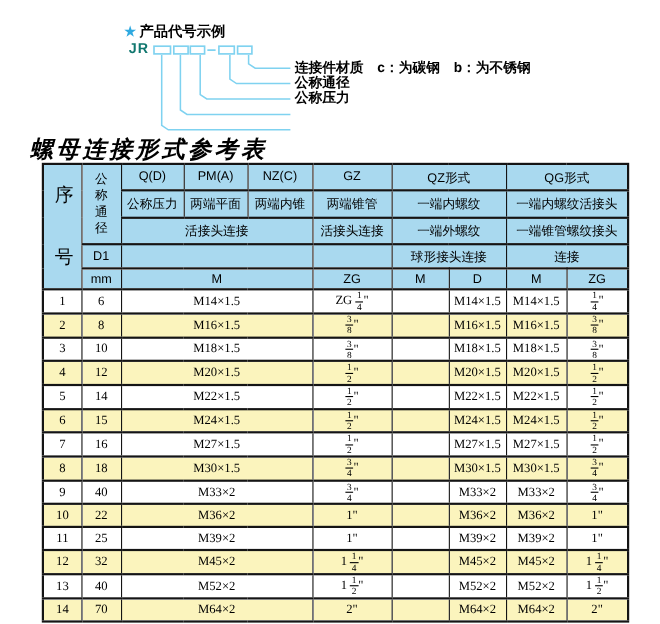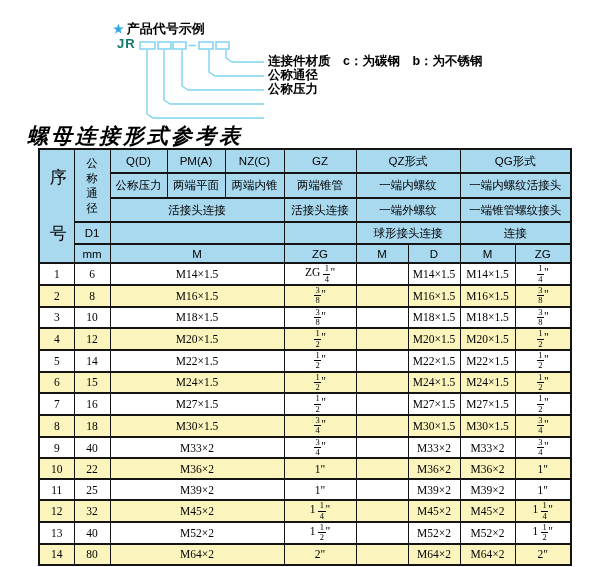--- a/index.html
+++ b/index.html
@@ -335,21 +335,21 @@
       <td></td>
       <td>M52×2</td>
       <td>M52×2</td>
       <td>1 <span class="frac">
               <span class="num">1</span>
               <span class="den">2</span>
             </span>"</td>
     </tr>
         <tr class="alt">
       <td>14</td>
-      <td>80</td>
+      <td>70</td>
       <td colspan="3">M64×2</td>
       <td>2"</td>
       <td></td>
       <td>M64×2</td>
       <td>M64×2</td>
       <td>2"</td>
     </tr>
       </tbody>
   </table>
 

